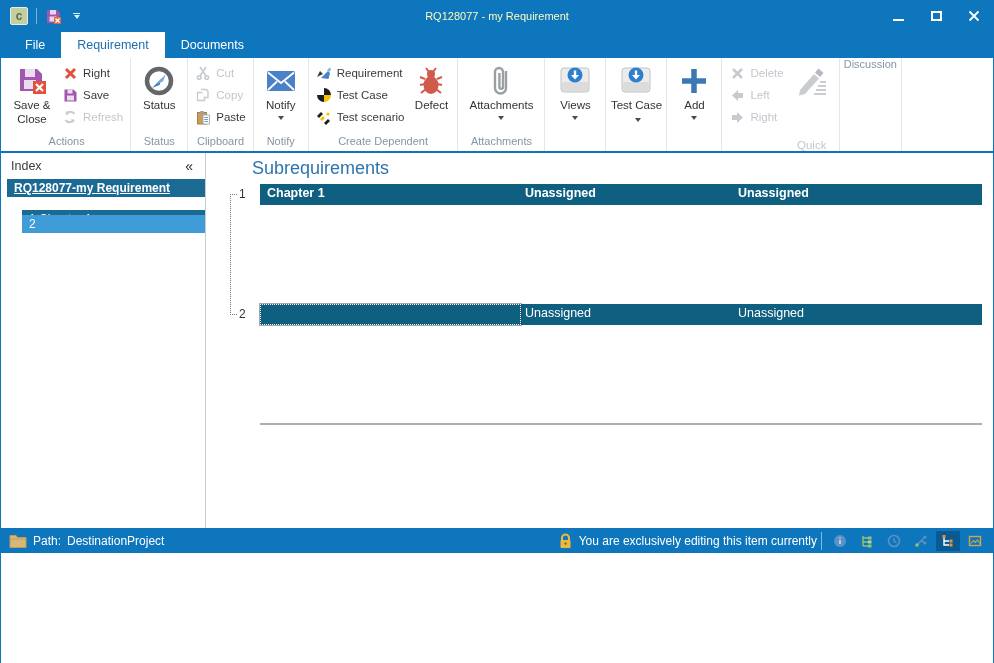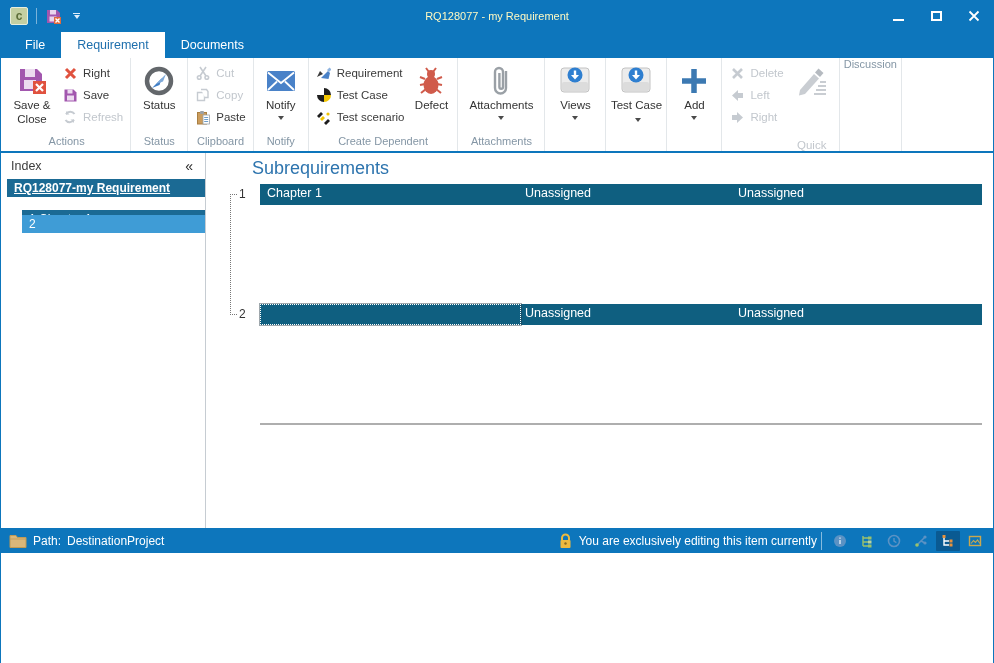--- a/index.html
+++ b/index.html
@@ -54,21 +54,21 @@
   .sb-collapse { font-size:14px; color:#2b2b2b; cursor:default; }
   .tree-item { position:absolute; height:18px; color:#fff; font-size:12px; line-height:18px; padding-left:7px; cursor:default; }
   .ti-root { top:26px; left:6px; width:198px; background:#1b6a94; font-weight:bold; text-decoration:underline; }
   .ti-child { left:21px; width:183px; background:#1b6a94; }
   .ti-1 { top:57px; }
   .ti-2 { top:62px; background:#3f9cd6; }
 
   .main { position:relative; flex:1; background:#fff; }
   .main-title { position:absolute; left:21px; top:5px; font-size:18px; color:#2d74ae;margin-left:25px; }
   .row-bar { position:absolute; left:54px; width:722px; height:21px; background:#0f5f80; display:flex; color:#fff; font-size:12.5px; }
-  .rb-1 { top:31px; } .rb-2 { top:151px; }
+  .rb-1 { top:31px;font-weight:bold; } .rb-2 { top:151px; }
   .cell { line-height:19px; padding-left:7px; height:100%; }
   .c1 { width:261px; } .c2 { width:213px; padding-left:4px; } .c3 { flex:1; padding-left:4px; }
   .cell.focused { border:1px dotted #fff; box-shadow:0 0 0 1px rgba(40,60,70,.45); }
   .row-num { position:absolute; left:33px; font-size:12px; color:#333; }
   .rn-1 { top:34px; } .rn-2 { top:154px; }
   .tree-vline { position:absolute; left:24px; top:41px; height:121px; border-left:1px dotted #777; }
   .tree-stub { position:absolute; left:24px; width:7px; border-top:1px dotted #777; }
   .ts-1 { top:41px; } .ts-2 { top:161px; }
   .hsep { position:absolute; left:54px; top:270px; width:722px; height:2px; background:#aeaeae; }
 

